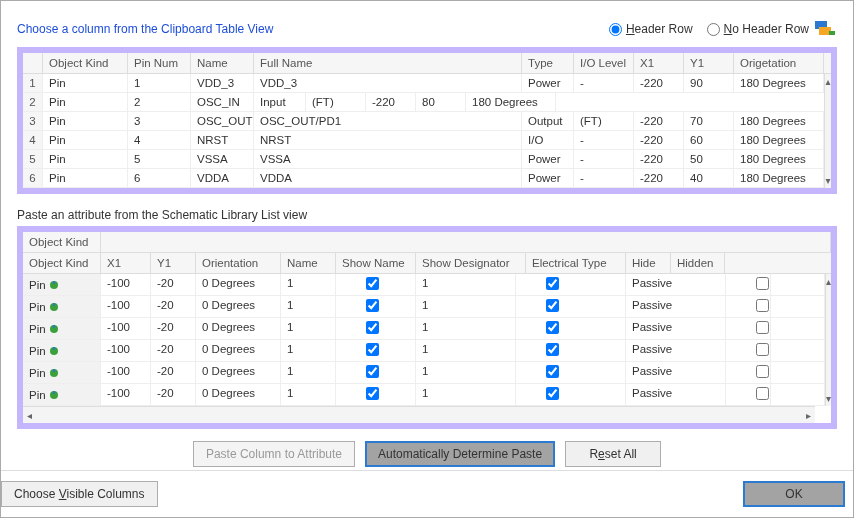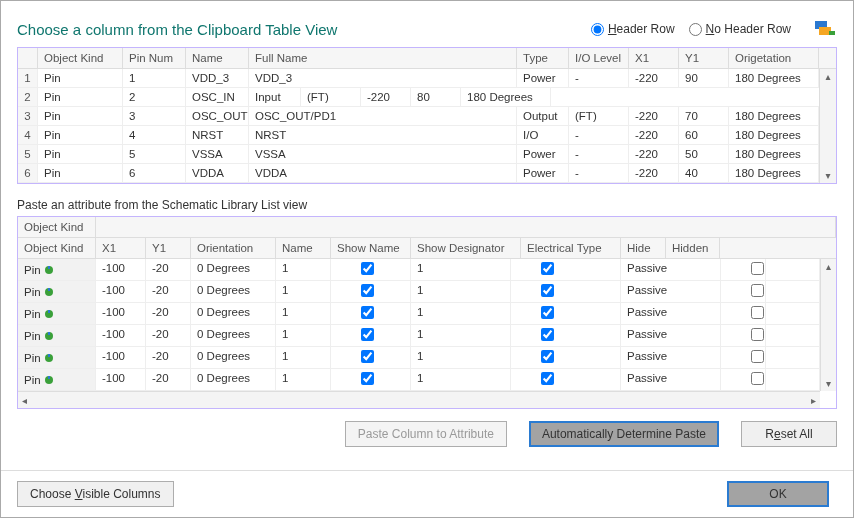--- a/index.html
+++ b/index.html
@@ -2,29 +2,29 @@
 <html><head>
 <meta charset="utf-8">
 <style>
   html,body{margin:0;padding:0;font-family:"Segoe UI",Tahoma,sans-serif;font-size:12px;color:#333;background:#fff}
   .window{width:854px;height:518px;border:1px solid #aaa;box-sizing:border-box;display:flex;flex-direction:column;background:#fff}
   .titlebar{height:30px;display:flex;align-items:center;padding:0 8px;color:#666;border-bottom:1px solid #eee}
   .titlebar .title{flex:1;font-size:12px}
   .titlebar .close{width:36px;text-align:center;color:#888;font-size:14px}
   .content{flex:1;padding:8px 16px 0 16px;display:flex;flex-direction:column;overflow:hidden;position:relative}
   .row1{display:flex;align-items:center;margin:8px 0 6px 0}
-  .row1 .label{flex:1;font-size:15px;color:#0f766e}
-  .radio-group{display:flex;align-items:center;gap:14px;margin-right:22px}
+  .row1 .label{flex:1;font-size:12px;color:#1d4ed8}
+  .radio-group{display:flex;align-items:center;gap:14px;margin-right:4px}
   .radio{display:inline-flex;align-items:center;gap:4px}
   .radio input{margin:0}
   .radio .ul{text-decoration:underline}
   .icon-right{width:24px;height:24px}
   .icon-right svg{width:24px;height:24px}
 
-  .grid{border:1px solid #c4b5fd;font-size:11.5px;color:#333}
+  .grid{border:6px solid #c4b5fd;font-size:11.5px;color:#333}
   .grid .headrow{display:flex;background:#f6f6f6;border-bottom:1px solid #ddd}
   .grid .hcell{padding:4px 6px;border-right:1px solid #ddd;box-sizing:border-box;white-space:nowrap;overflow:hidden;color:#555}
   .grid .bodywrap{display:flex}
   .grid .rows{flex:1}
   .grid .brow{display:flex;border-bottom:1px solid #eee}
   .grid .bcell{padding:3px 6px;border-right:1px solid #eee;box-sizing:border-box;white-space:nowrap;overflow:hidden}
   .grid .rownum{background:#f6f6f6;text-align:center;color:#555}
   .vscroll{width:16px;border-left:1px solid #ddd;display:flex;flex-direction:column;align-items:center;justify-content:space-between;color:#666;background:#f4f4f4}
   .vscroll .arrow{font-size:10px;padding:2px 0}
   .hscroll{height:16px;border-top:1px solid #ddd;display:flex;align-items:center;justify-content:space-between;background:#f4f4f4;color:#666;font-size:10px;padding:0 4px;margin-right:16px}
@@ -56,25 +56,25 @@
   .t2 .c7{width:110px}
   .t2 .c8{width:100px}
   .t2 .c9{width:45px}
   .t2 .c10{width:54px}
   .t2 .brow .c0{background:#f2f2f2;display:flex;align-items:center;gap:3px}
   .t2 .pinicon{display:inline-block;width:10px;height:10px}
   .t2 .pinicon svg{width:10px;height:10px}
   .t2 .chk{text-align:left;padding-left:30px}
   .t2 .chk input{margin:0}
 
-  .btnrow{display:flex;justify-content:flex-end;gap:22px;margin:12px 0 10px 0}
+  .btnrow{display:flex;justify-content:center;gap:10px;margin:12px 0 10px 0}
   .btn{border:1px solid #adadad;background:#f0f0f0;padding:5px 12px;font-size:12px;color:#333;min-width:70px;text-align:center}
   .btn.disabled{color:#9a9a9a;background:#f4f4f4}
   .btn.focus{border:1px solid #2a7bd1;outline:1px solid #2a7bd1;outline-offset:-2px;background:#a3a3a3}
-  .bottombar{border-top:1px solid #ddd;padding:10px 16px;display:flex;align-items:center}
+  .bottombar{border-top:1px solid #ddd;padding:10px 0;display:flex;align-items:center}
   .bottombar .spacer{flex:1}
   .ul{text-decoration:underline}
 </style>
 </head>
 <body>
 
 <div class="window">
 
   <div class="content">
     <div class="row1">

